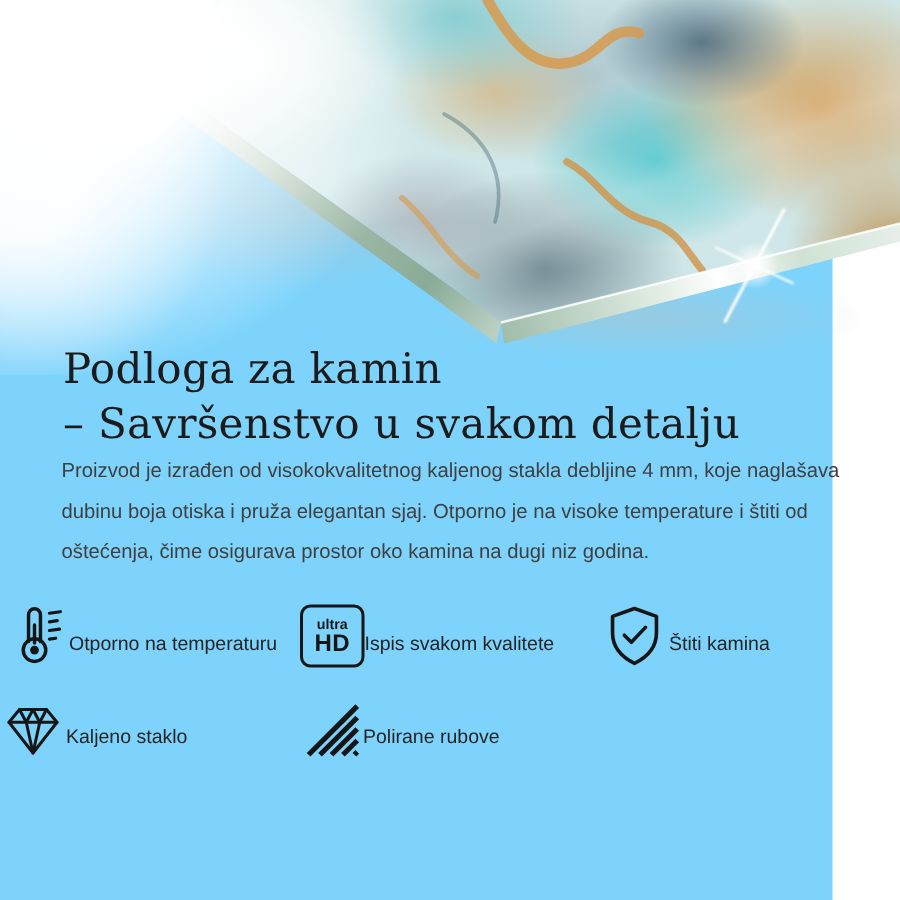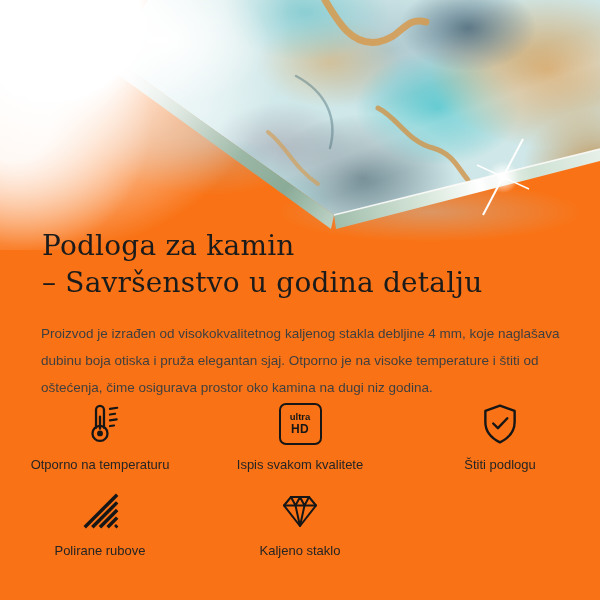--- a/index.html
+++ b/index.html
@@ -1,17 +1,17 @@
 <!DOCTYPE html>
 <html><head>
 <meta charset="utf-8">
 <style>
   html,body{margin:0;padding:0;background:#fff;}
   body{width:600px;height:600px;font-family:"Liberation Sans",sans-serif;overflow:hidden;}
-  .stage{position:relative;width:600px;height:600px;background:#f97316;text-decoration:underline;}
+  .stage{position:relative;width:555px;height:600px;background:#7dd3fc;text-decoration:underline;}
 
   
   .hero{position:absolute;left:0;top:0;width:600px;height:250px;}
   .hero-shadow{position:absolute;inset:0;
     background:
       radial-gradient(ellipse 160px 78px at 210px 140px, rgba(185,193,193,.5), rgba(185,193,193,0) 70%),
       radial-gradient(ellipse 215px 42px at 430px 212px, rgba(185,193,193,.45), rgba(185,193,193,0) 70%);}
   .panel-face{position:absolute;inset:0;
     clip-path:polygon(112px 57px,148px 0,600px 0,600px 149px,334px 215px);
     background-color:#cfe7e8;
@@ -32,33 +32,33 @@
   .hero-svg{position:absolute;inset:0;}
   .white-fade{position:absolute;inset:0;pointer-events:none;
     background:
       radial-gradient(circle at 55px 15px, #fff 0 85px, rgba(255,255,255,0) 235px),
       radial-gradient(circle at 12px 120px, rgba(255,255,255,.9) 0 40px, rgba(255,255,255,0) 140px);}
 
   
   .heading{position:absolute;left:42px;top:227px;margin:0;font-family:"DejaVu Serif","Liberation Serif",serif;
     font-weight:400;font-size:28px;line-height:37px;color:#1b1b1b;letter-spacing:.2px;}
   .heading .h-line{display:block;}
-  .body-text{position:absolute;left:41px;top:320px;width:548px;margin:0;
+  .body-text{position:absolute;left:41px;top:300px;width:548px;margin:0;
     font-size:13.5px;line-height:27px;color:#3f3f3f;}
 
   
   .features{position:absolute;left:0;top:400px;width:600px;display:grid;
     grid-template-columns:repeat(3,200px);row-gap:14px;}
-  .feature{display:flex;flex-direction:column;align-items:center;}
+  .feature{display:flex;flex-direction:row;align-items:center;}
   .f-icon{height:48px;display:flex;align-items:center;justify-content:center;}
   .f-label{margin-top:9px;font-size:13px;color:#242424;}
   .uhd{width:39px;height:38px;border:2.5px solid #161616;border-radius:7px;display:flex;flex-direction:column;
     align-items:center;justify-content:center;color:#161616;font-weight:bold;}
   .uhd .u{font-size:9.5px;line-height:10px;}
-  .uhd .h{font-size:12px;line-height:15px;letter-spacing:.3px;}
+  .uhd .h{font-size:16px;line-height:15px;letter-spacing:.3px;}
   svg.ic{display:block;}
 </style>
 </head>
 <body>
 
 <div class="stage">
 
   <div class="hero">
     <div class="hero-shadow"></div>
     <div class="panel-face"></div>
@@ -108,21 +108,21 @@
           <line x1="-26" y1="-12" x2="26" y2="12" stroke-width="1.4"></line>
         </g>
         <circle r="4" fill="#ffffff" filter="url(#blur2)"></circle>
       </g>
     </svg>
     <div class="white-fade"></div>
   </div>
 
   <h1 class="heading">
     <span class="h-line">Podloga za kamin</span>
-    <span class="h-line">– Savršenstvo u godina detalju</span>
+    <span class="h-line">– Savršenstvo u svakom detalju</span>
   </h1>
 
   <p class="body-text">Proizvod je izrađen od visokokvalitetnog kaljenog stakla debljine 4 mm, koje naglašava dubinu boja otiska i pruža elegantan sjaj. Otporno je na visoke temperature i štiti od oštećenja, čime osigurava prostor oko kamina na dugi niz godina.</p>
 
   <div class="features">
 
     <div class="feature">
       <div class="f-icon">
         <svg class="ic" width="46" height="46" viewBox="0 0 44 44" fill="none" stroke="#161616" stroke-width="2.2" stroke-linecap="round">
           <path d="M18.2,25.6 L18.2,8.4 A3.8,3.8 0 0 1 25.8,8.4 L25.8,25.6"></path>
@@ -150,43 +150,43 @@
       <div class="f-label">Ispis svakom kvalitete</div>
     </div>
 
     <div class="feature">
       <div class="f-icon">
         <svg class="ic" width="46" height="46" viewBox="0 0 44 44" fill="none" stroke="#161616" stroke-width="2.3" stroke-linecap="round" stroke-linejoin="round">
           <path d="M22,4.5 L36,9.5 V20 C36,29 30,35.6 22,39.5 C14,35.6 8,29 8,20 V9.5 Z"></path>
           <path d="M15.5,21.5 L20,26 L29,16.5"></path>
         </svg>
       </div>
-      <div class="f-label">Štiti podlogu</div>
+      <div class="f-label">Štiti kamina</div>
+    </div>
+
+    <div class="feature">
+      <div class="f-icon">
+        <svg class="ic" width="44" height="44" viewBox="0 0 44 44" fill="none" stroke="#161616" stroke-width="2" stroke-linecap="round" stroke-linejoin="round">
+          <path d="M13,9 H31 L38,17.5 L22,38 L6,17.5 Z"></path>
+          <path d="M13,9 L17.5,17.5 L22,9 L26.5,17.5 L31,9"></path>
+          <path d="M6,17.5 H38"></path>
+          <path d="M17.5,17.5 L22,38 L26.5,17.5"></path>
+        </svg>
+      </div>
+      <div class="f-label">Kaljeno staklo</div>
     </div>
 
     <div class="feature">
       <div class="f-icon">
         <svg class="ic" width="42" height="42" viewBox="0 0 44 44" stroke="#161616" stroke-width="3.6">
           <line x1="6" y1="40" x2="40" y2="6"></line>
           <line x1="14" y1="40" x2="40" y2="14"></line>
           <line x1="22" y1="40" x2="40" y2="22"></line>
           <line x1="30" y1="40" x2="40" y2="30"></line>
           <line x1="38" y1="40" x2="40" y2="38"></line>
         </svg>
       </div>
       <div class="f-label">Polirane rubove</div>
     </div>
 
-    <div class="feature">
-      <div class="f-icon">
-        <svg class="ic" width="44" height="44" viewBox="0 0 44 44" fill="none" stroke="#161616" stroke-width="2" stroke-linecap="round" stroke-linejoin="round">
-          <path d="M13,9 H31 L38,17.5 L22,38 L6,17.5 Z"></path>
-          <path d="M13,9 L17.5,17.5 L22,9 L26.5,17.5 L31,9"></path>
-          <path d="M6,17.5 H38"></path>
-          <path d="M17.5,17.5 L22,38 L26.5,17.5"></path>
-        </svg>
-      </div>
-      <div class="f-label">Kaljeno staklo</div>
-    </div>
-
 
   </div>
 </div>
 
 </body></html>

